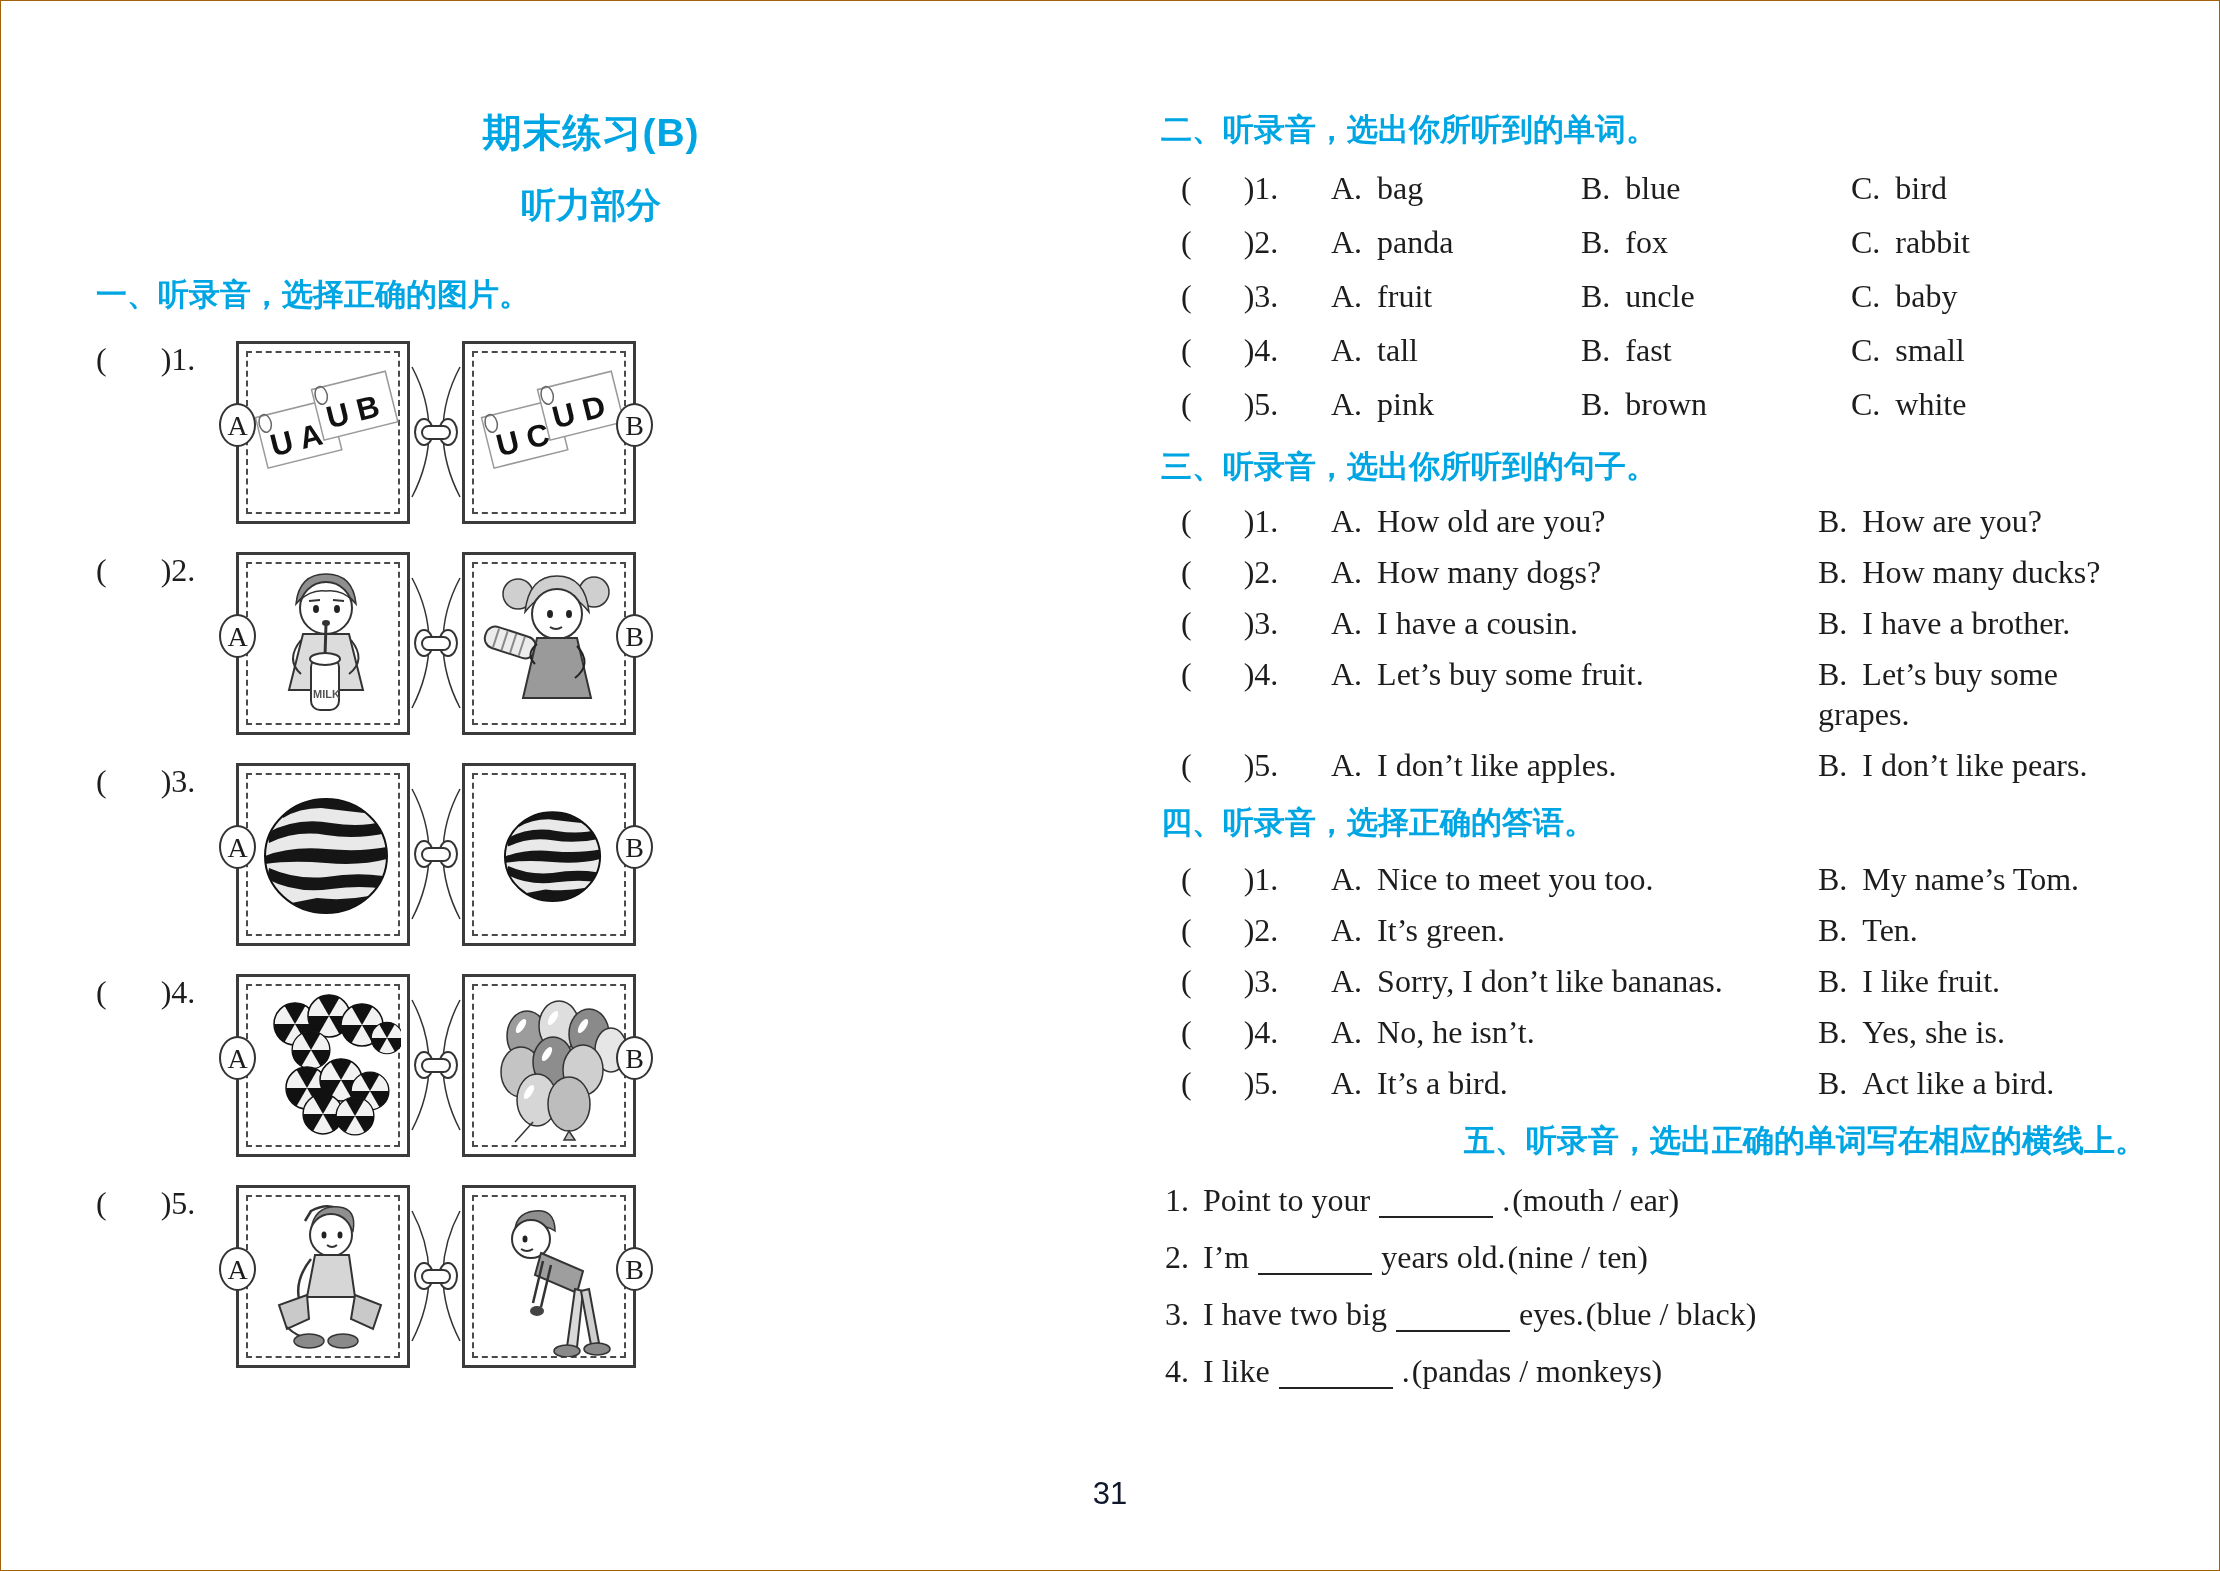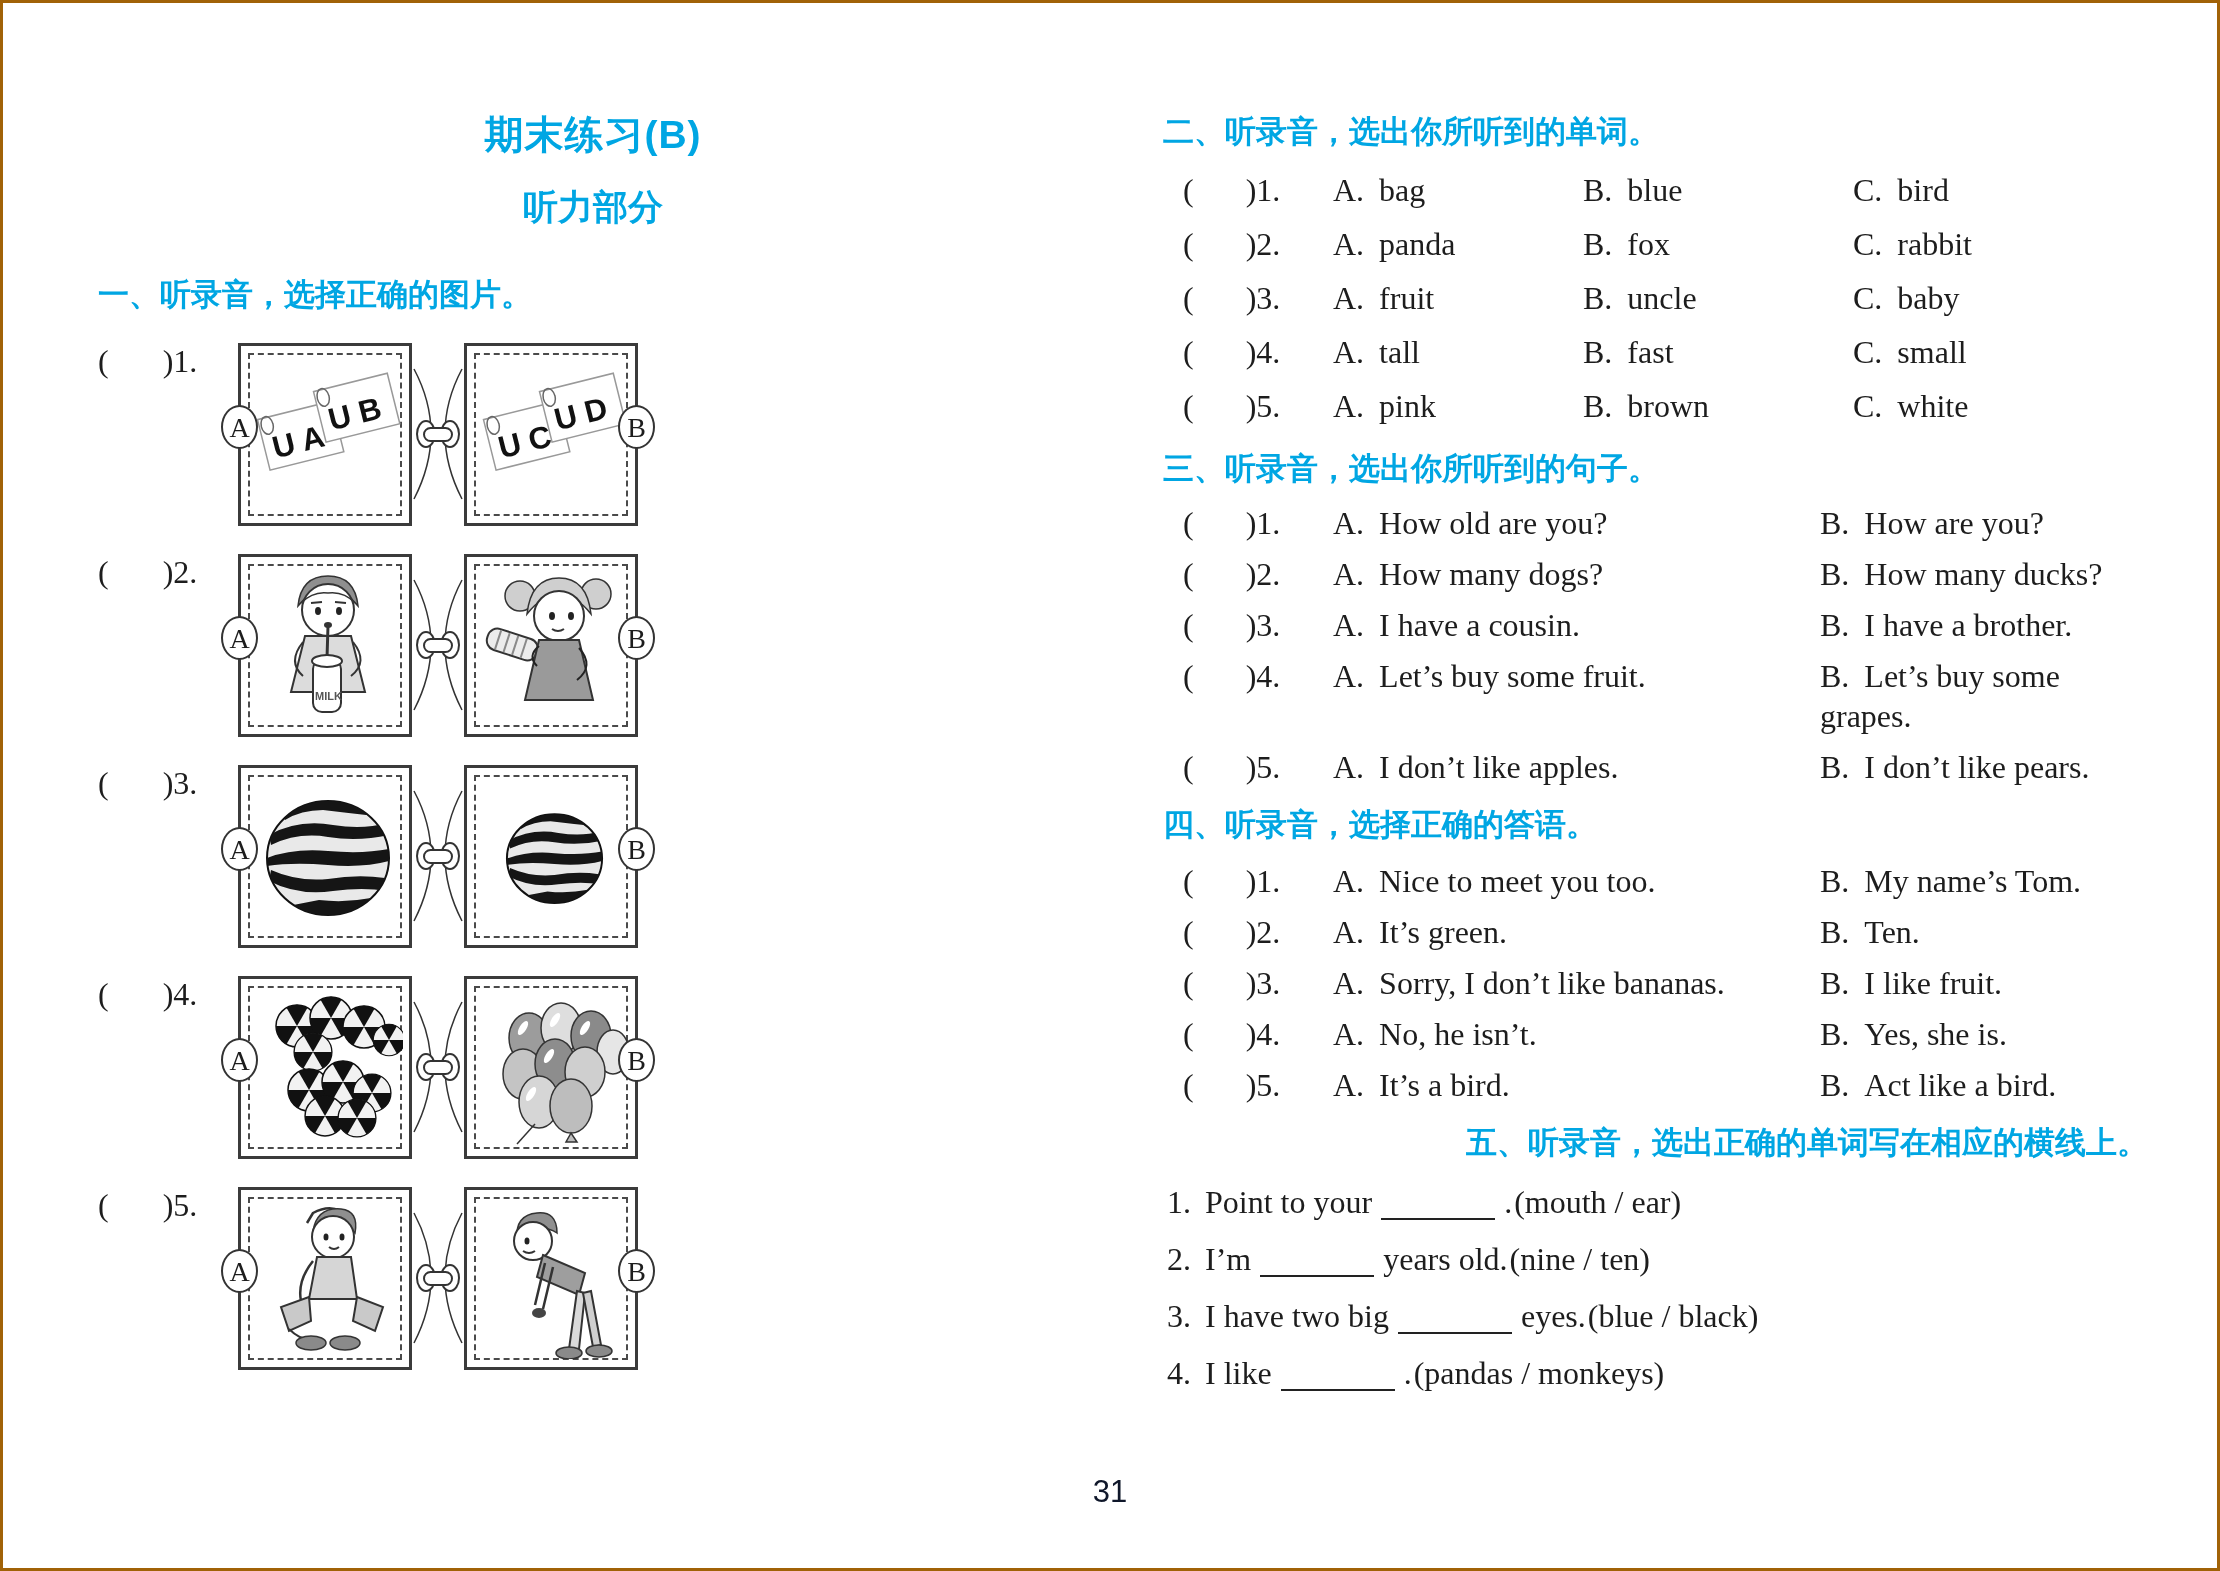--- a/index.html
+++ b/index.html
@@ -1,30 +1,30 @@
 <!DOCTYPE html>
 <html><head>
 <meta charset="utf-8">
 <style>
   * { margin:0; padding:0; box-sizing:border-box; }
   html,body { background:#e9e9e9; }
   body { font-family:"Liberation Serif", serif; color:#1d1d1d; }
   .page { position:relative; width:2220px; height:1571px; margin:0 auto;
-          background:#ffffff; border:3px solid #a16207; overflow:hidden; }
+          background:#ffffff; border:1px solid #a16207; overflow:hidden; }
 
   .col-left  { position:absolute; left:95px;  top:95px;  width:990px; }
   .col-right { position:absolute; left:1160px; top:95px; width:985px; }
 
   .title, .subtitle, .sec-heading {
     font-family:"Liberation Sans", sans-serif; font-weight:bold; color:#00A6E3;
   }
   .title    { text-align:center; font-size:39px; margin-top:10px; letter-spacing:1px; }
   .subtitle { text-align:center; font-size:35px; margin-top:22px; }
   .sec-heading { font-size:31px; line-height:40px; }
-  .col-left .sec-heading { margin-top:46px;font-family:Liberation Mono, monospace; }
+  .col-left .sec-heading { margin-top:46px; }
 
   .pic-items { margin-top:26px; }
   .pic-row { display:flex; align-items:flex-start; margin-bottom:28px; }
   .item-label { width:140px; font-size:32px; white-space:nowrap; padding-top:0px; }
   .blank-gap { display:inline-block; width:54px; }
 
   .pair { display:flex; align-items:stretch; }
   .pic-box { position:relative; width:174px; height:183px;
              border:3px solid #3b3b3b; background:#fff; }
   .pic-box::before { content:""; position:absolute; inset:7px;

